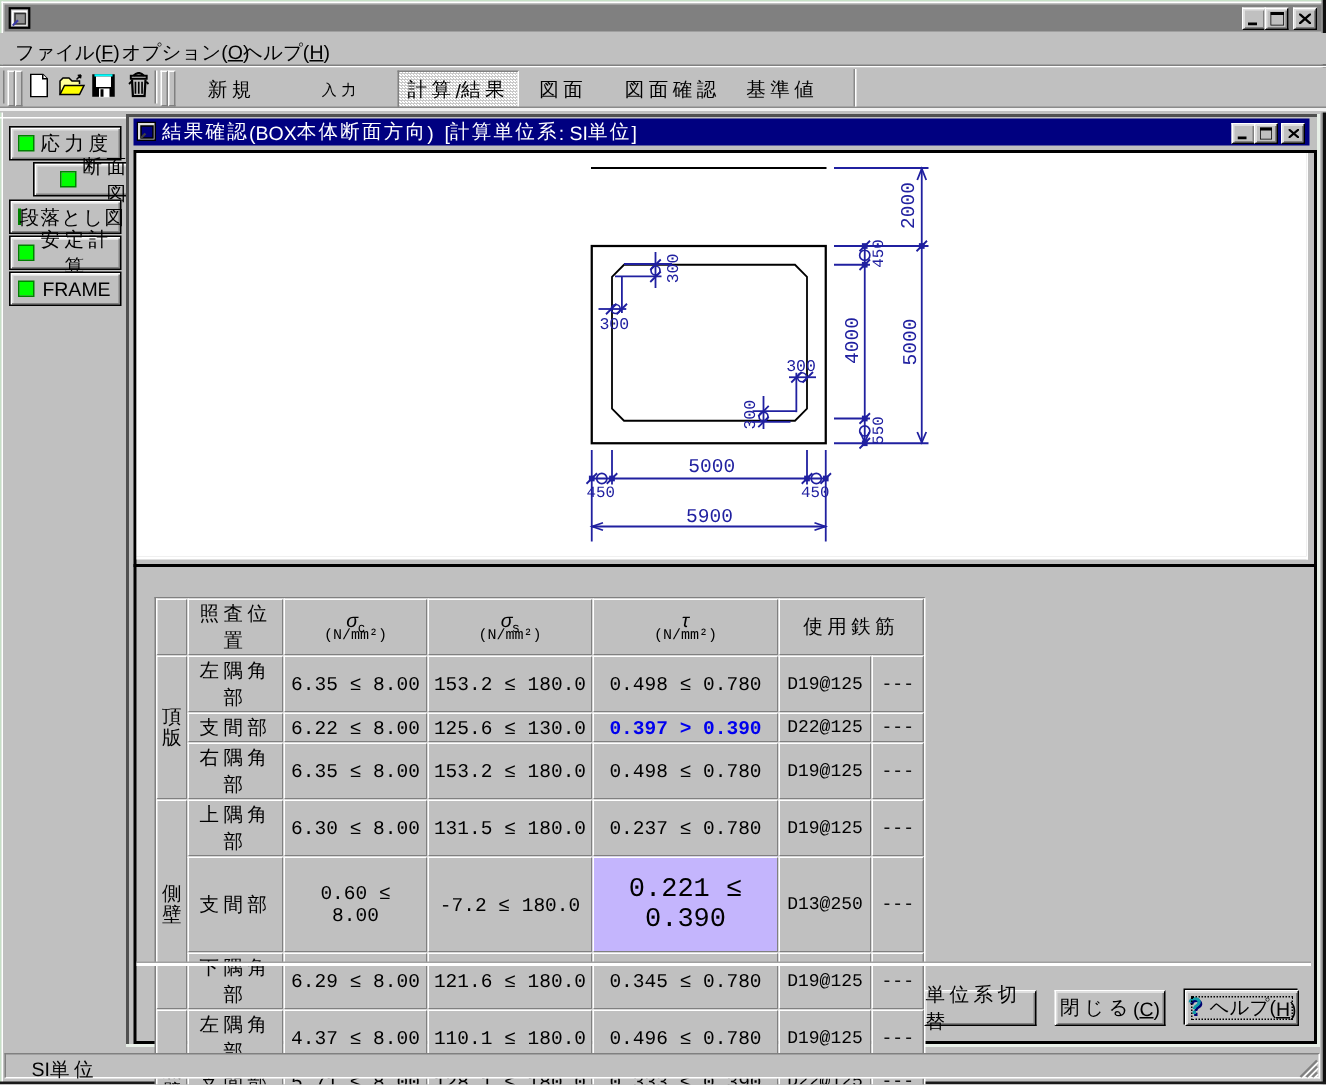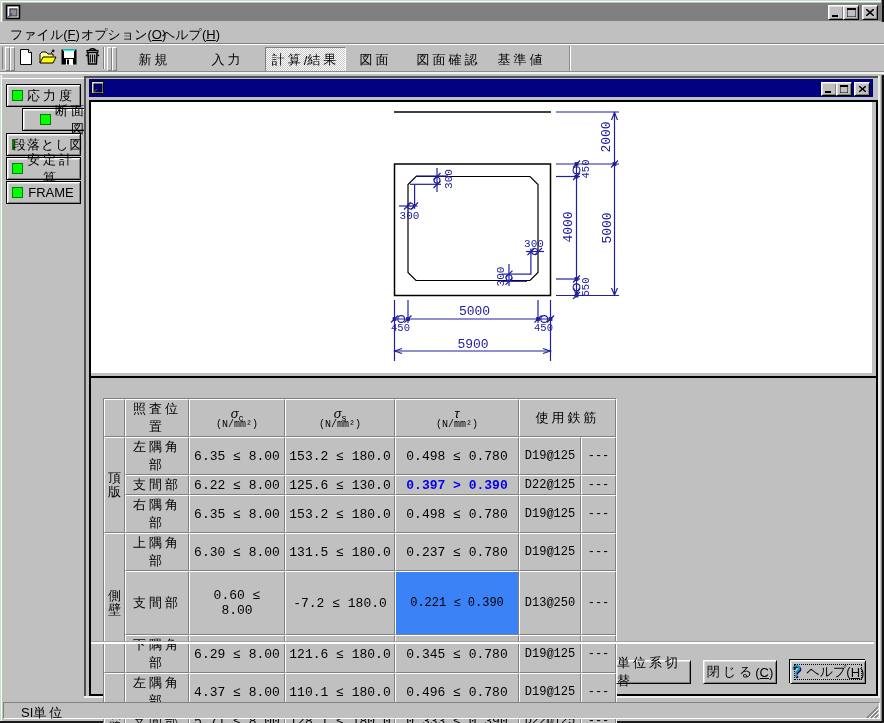--- a/index.html
+++ b/index.html
@@ -95,21 +95,21 @@
   </div>
 
   <div class="abs" style="left:103px;top:47px;width:1px;height:22px;background:#808080;"></div>
   <div class="abs" style="left:104px;top:47px;width:1px;height:22px;background:#fff;"></div>
   <div class="abs" style="left:107px;top:47px;width:3px;height:22px;background:#c0c0c0;border:1px solid;border-color:#fff #808080 #808080 #fff;"></div>
   <div class="abs" style="left:112px;top:47px;width:3px;height:22px;background:#c0c0c0;border:1px solid;border-color:#fff #808080 #808080 #fff;"></div>
 
   <div class="abs flex" style="left:118px;top:48px;width:73px;height:23px;font-size:13px;">
       <span class="jp">新規</span>
     </div>
-  <div class="abs flex" style="left:191px;top:48px;width:73px;height:23px;font-size:13px;">
+  <div class="abs flex" style="left:191px;top:48px;width:73px;height:23px;font-size:10px;">
       <span class="jp">入力</span>
     </div>
   <div class="abs flex" style="left:265px;top:47px;width:79px;height:24px;font-size:13px;background:repeating-conic-gradient(#ffffff 0% 25%, #c8c8c8 0% 50%) 0 0/2px 2px;border:1px solid;border-color:#808080 #fff #fff #808080;"><span class="jp">計算</span>/<span class="jp">結果</span></div>
   <div class="abs flex" style="left:339px;top:48px;width:73px;height:23px;font-size:13px;">
       <span class="jp">図面</span>
     </div>
   <div class="abs flex" style="left:412px;top:48px;width:73px;height:23px;font-size:13px;">
       <span class="jp">図面確認</span>
     </div>
   <div class="abs flex" style="left:485px;top:48px;width:73px;height:23px;font-size:13px;">
@@ -152,20 +152,21 @@
   <div class="abs" style="left:86px;top:78px;width:792px;height:618px;background:#c0c0c0;"></div>
 
   <div class="abs" style="left:89px;top:79px;width:784px;height:18px;background:#000080;"></div>
   <div class="abs" style="left:91px;top:81px;width:14px;height:14px;">
     <svg width="14" height="14">
       <rect x="0.5" y="0.5" width="12" height="12" fill="#dfdfdf" stroke="#000"></rect>
       <rect x="3" y="3" width="8" height="8" fill="#000080" stroke="#000"></rect>
       <path d="M3,11 L6,8" stroke="#404040" stroke-width="1.5"></path>
     </svg>
   </div>
+  <div class="abs" style="left:108px;top:80px;height:16px;display:flex;align-items:center;color:#fff;font-size:13px;"><span class="jp2">結果確認</span>(BOX<span class="jp2">本体断面方向</span>)&nbsp;&nbsp;[<span class="jp2">計算単位系</span>: SI<span class="jp2">単位</span>]</div>
   <div class="abs btn flex" style="left:821px;top:82px;width:14px;height:12px;">
       <svg width="8" height="8">
         <rect x="0" y="6" width="6" height="2" fill="#000"></rect>
       </svg>
     </div>
   <div class="abs btn flex" style="left:836px;top:82px;width:14px;height:12px;">
       <svg width="8" height="8">
         <rect x="0" y="0" width="8" height="8" fill="none" stroke="#000"></rect>
         <rect x="0" y="0" width="8" height="2" fill="#000"></rect>
       </svg>
@@ -322,21 +323,21 @@
             <td class="mono" style="border:1px solid;border-color:#fff #808080 #808080 #fff;background:#c0c0c0;text-align:center;font-size:13px;padding:0;margin-top:24px;">6.30 ≤ 8.00</td>
             <td class="mono" style="border:1px solid;border-color:#fff #808080 #808080 #fff;background:#c0c0c0;text-align:center;font-size:13px;padding:0;">131.5 ≤ 180.0</td>
             <td class="mono" style="border:1px solid;border-color:#fff #808080 #808080 #fff;background:#c0c0c0;text-align:center;font-size:13px;padding:0;">0.237 ≤ 0.780</td>
             <td class="mono" style="border:1px solid;border-color:#fff #808080 #808080 #fff;background:#c0c0c0;text-align:center;font-size:12px;padding:0;">D19@125</td>
             <td class="mono" style="border:1px solid;border-color:#fff #808080 #808080 #fff;background:#c0c0c0;text-align:center;font-size:12px;padding:0;">---</td>
           </tr>
           <tr style="height:19.33px;">
             <td style="border:1px solid;border-color:#fff #808080 #808080 #fff;background:#c0c0c0;text-align:center;font-size:13px;padding:0;letter-spacing:3px;">支間部</td>
             <td class="mono" style="border:1px solid;border-color:#fff #808080 #808080 #fff;background:#c0c0c0;text-align:center;font-size:13px;padding:16px;">0.60 ≤ 8.00</td>
             <td class="mono" style="border:1px solid;border-color:#fff #808080 #808080 #fff;background:#c0c0c0;text-align:center;font-size:13px;padding:0;">-7.2 ≤ 180.0</td>
-            <td class="mono" style="border:1px solid;border-color:#fff #808080 #808080 #fff;background:#3b82f6;text-align:center;font-size:12px;padding:0;">0.221 ≤ 0.390</td>
+            <td class="mono" style="border:1px solid;border-color:#fff #808080 #808080 #fff;background:#c4b5fd;text-align:center;font-size:18px;padding:0;">0.221 ≤ 0.390</td>
             <td class="mono" style="border:1px solid;border-color:#fff #808080 #808080 #fff;background:#c0c0c0;text-align:center;font-size:12px;padding:0;">D13@250</td>
             <td class="mono" style="border:1px solid;border-color:#fff #808080 #808080 #fff;background:#c0c0c0;text-align:center;font-size:12px;padding:0;">---</td>
           </tr>
           <tr style="height:19.33px;">
             <td style="border:1px solid;border-color:#fff #808080 #808080 #fff;background:#c0c0c0;text-align:center;font-size:13px;padding:0;letter-spacing:3px;">下隅角部</td>
             <td class="mono" style="border:1px solid;border-color:#fff #808080 #808080 #fff;background:#c0c0c0;text-align:center;font-size:13px;padding:0;">6.29 ≤ 8.00</td>
             <td class="mono" style="border:1px solid;border-color:#fff #808080 #808080 #fff;background:#c0c0c0;text-align:center;font-size:13px;padding:0;">121.6 ≤ 180.0</td>
             <td class="mono" style="border:1px solid;border-color:#fff #808080 #808080 #fff;background:#c0c0c0;text-align:center;font-size:13px;padding:0;">0.345 ≤ 0.780</td>
             <td class="mono" style="border:1px solid;border-color:#fff #808080 #808080 #fff;background:#c0c0c0;text-align:center;font-size:12px;padding:0;">D19@125</td>
             <td class="mono" style="border:1px solid;border-color:#fff #808080 #808080 #fff;background:#c0c0c0;text-align:center;font-size:12px;padding:0;">---</td>

